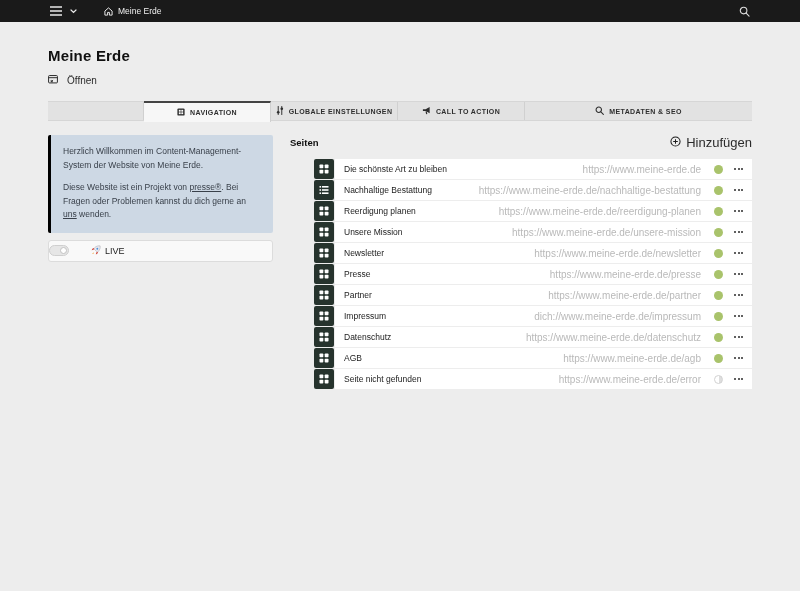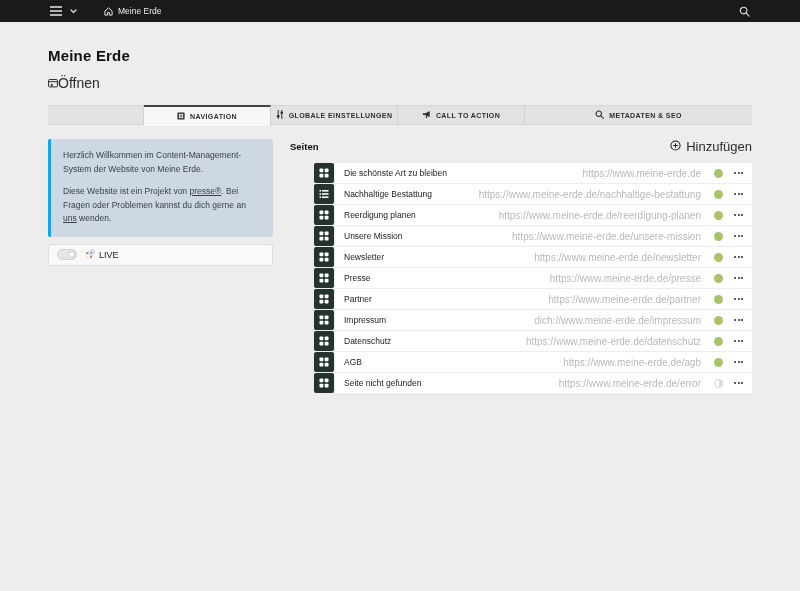--- a/index.html
+++ b/index.html
@@ -9,43 +9,43 @@
   
   .topbar { height:22px; background:#1a1a1a; display:flex; align-items:center; justify-content:space-between; padding:0 50px; }
   .topbar-left { display:flex; align-items:center; gap:8px; }
   .tb-icon { display:flex; align-items:center; cursor:pointer; }
   .breadcrumb { display:flex; align-items:center; gap:5px; margin-left:12px; padding:2px 7px; border-radius:3px; cursor:pointer; }
   .breadcrumb span { color:#f0f0f0; font-size:8.5px; font-weight:500; }
 
   
   .page { padding:0 48px; }
   .page-title { font-size:15px; font-weight:700; color:#101010; margin-top:25px; letter-spacing:.2px; }
-  .open-btn { display:inline-flex; align-items:center; gap:0; margin-top:11px; font-size:14px; color:#2b2b2b; cursor:pointer; background:none; border:none; font-family:inherit; }
+  .open-btn { display:inline-flex; align-items:center; gap:9px; margin-top:11px; font-size:10px; color:#2b2b2b; cursor:pointer; background:none; border:none; font-family:inherit; }
 
   
   .tabbar { display:flex; margin-top:13px; height:20px; background:#e2e2e2; border:1px solid #d6d6d6; border-left:none; border-right:none; }
   .tab-spacer { width:96px; border-right:1px solid #d0d0d0; }
   .tab { display:flex; align-items:center; justify-content:center; gap:5px; font-size:7px; font-weight:600; letter-spacing:.4px; color:#2e2e2e; border-right:1px solid #d0d0d0; cursor:pointer; }
   .tab:last-child { border-right:none; }
   .tab-nav { width:127px; } .tab-glob { width:127px; } .tab-cta { width:127px; } .tab-seo { flex:1; }
   .tab.active { background:#f7f7f7; border-top:2px solid #444; margin-top:-1px; height:21px; }
 
   
   .content { display:flex; gap:17px; margin-top:14px; }
   .left-col { width:225px; flex:none; }
   .right-col { flex:1; min-width:0; }
 
   
-  .info-box { background:#cdd8e4; border-left:3px solid #0ea5e9; border-radius:2px; padding:10px 12px 11px 12px; font-size:8.5px; line-height:1.6; color:#39404a; }
+  .info-box { background:#cdd8e4; border-left:3px solid #000000; border-radius:2px; padding:10px 12px 11px 12px; font-size:8.5px; line-height:1.6; color:#39404a; }
   .info-box p + p { margin-top:9px; }
   .info-box a { color:#39404a; text-decoration:underline; cursor:pointer; }
 
   
   .launch-q { display:flex; align-items:center; gap:4px; margin-top:16px; font-size:9px; font-weight:700; color:#111; }
-  .launch-box { display:flex; align-items:center; gap:8px; margin-top:7px; height:22px; background:#f9f9f9; border:1px solid #dcdcdc; border-radius:3px; padding:0 8px; }
+  .launch-box { display:flex; align-items:center; gap:22px; margin-top:7px; height:22px; background:#f9f9f9; border:1px solid #dcdcdc; border-radius:3px; padding:0 0; }
   .toggle { width:20px; height:11px; background:#e6e6e6; border:1px solid #cfcfcf; border-radius:6px; position:relative; cursor:pointer; flex:none; }
   .toggle .knob { position:absolute; right:1px; top:1px; width:7px; height:7px; background:#fff; border:1px solid #c2c2c2; border-radius:50%; }
   .live-label { display:flex; align-items:center; gap:4px; font-size:9px; color:#1c1c1c; }
 
   
   .pages-header { display:flex; align-items:center; justify-content:space-between; margin-bottom:9px;gap:22px; }
   .pages-title { font-size:9.5px; font-weight:700; color:#101010; }
   .add-btn { display:flex; align-items:center; gap:5px; font-size:13px; color:#2b2b2b; cursor:pointer; background:none; border:none; font-family:inherit; }
 
   .row { display:flex; align-items:stretch; height:20px; margin-bottom:1px;padding-left:24px; }

